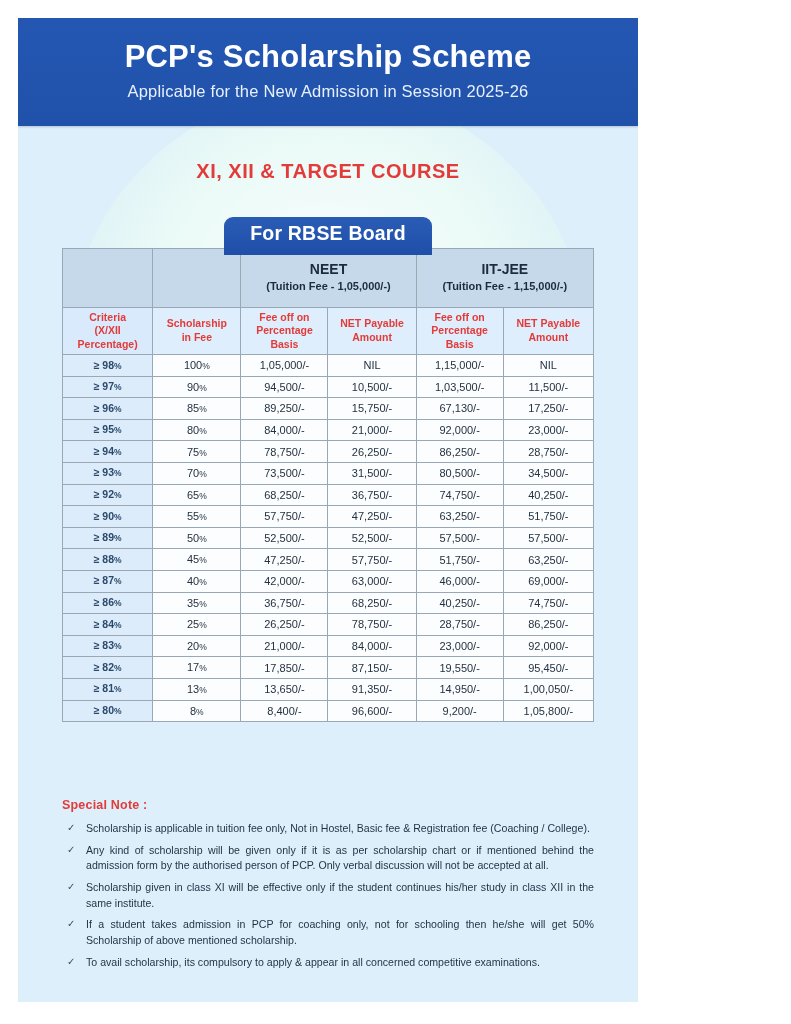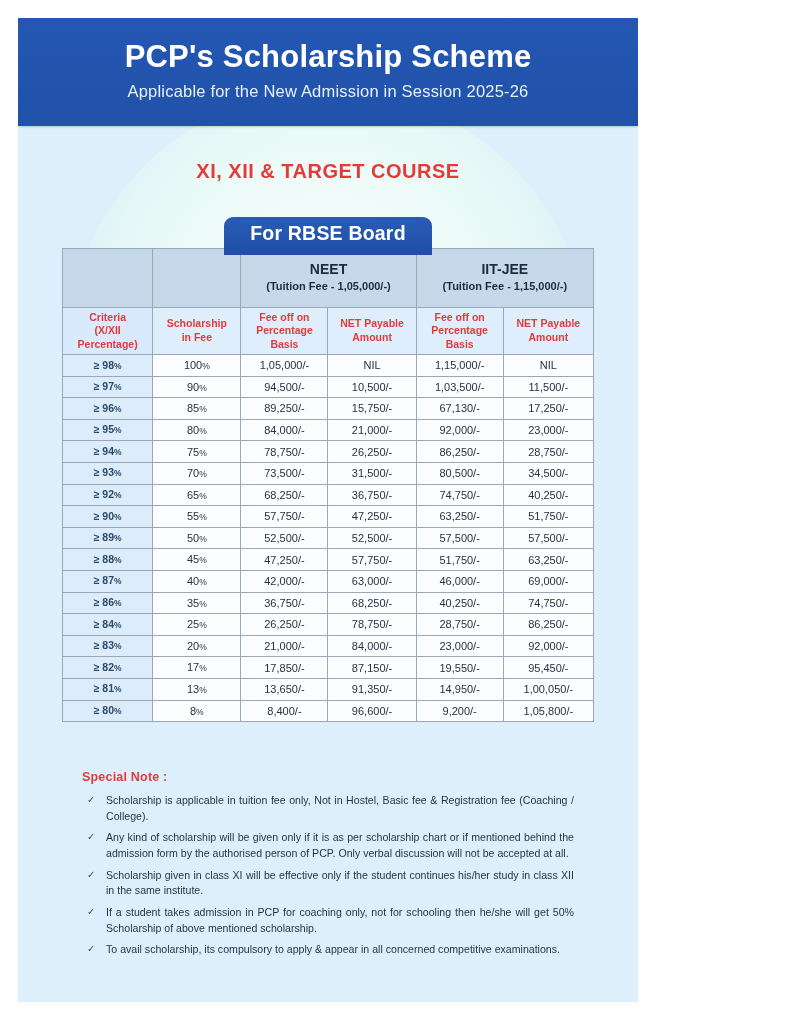--- a/index.html
+++ b/index.html
@@ -187,22 +187,22 @@
     font-weight: bold;
     font-size: 10.5px;
   }
   tr.data-row td.crit .pct { font-size: 8.5px; font-weight: bold; }
   tr.data-row td.schol .pct { font-size: 8.5px; }
 
   
   .note-wrap {
     position: relative;
     z-index: 2;
-    padding: 0 64px;
-    margin-top: 48px;
+    padding: 0 44px;
+    margin-top: 76px;
   }
   .note-title {
     color: #e23b39;
     font-size: 12.5px;
     font-weight: bold;
     margin: 0 0 9px 0;
     letter-spacing: 0.2px;
   }
   ul.notes {
     list-style: none;

